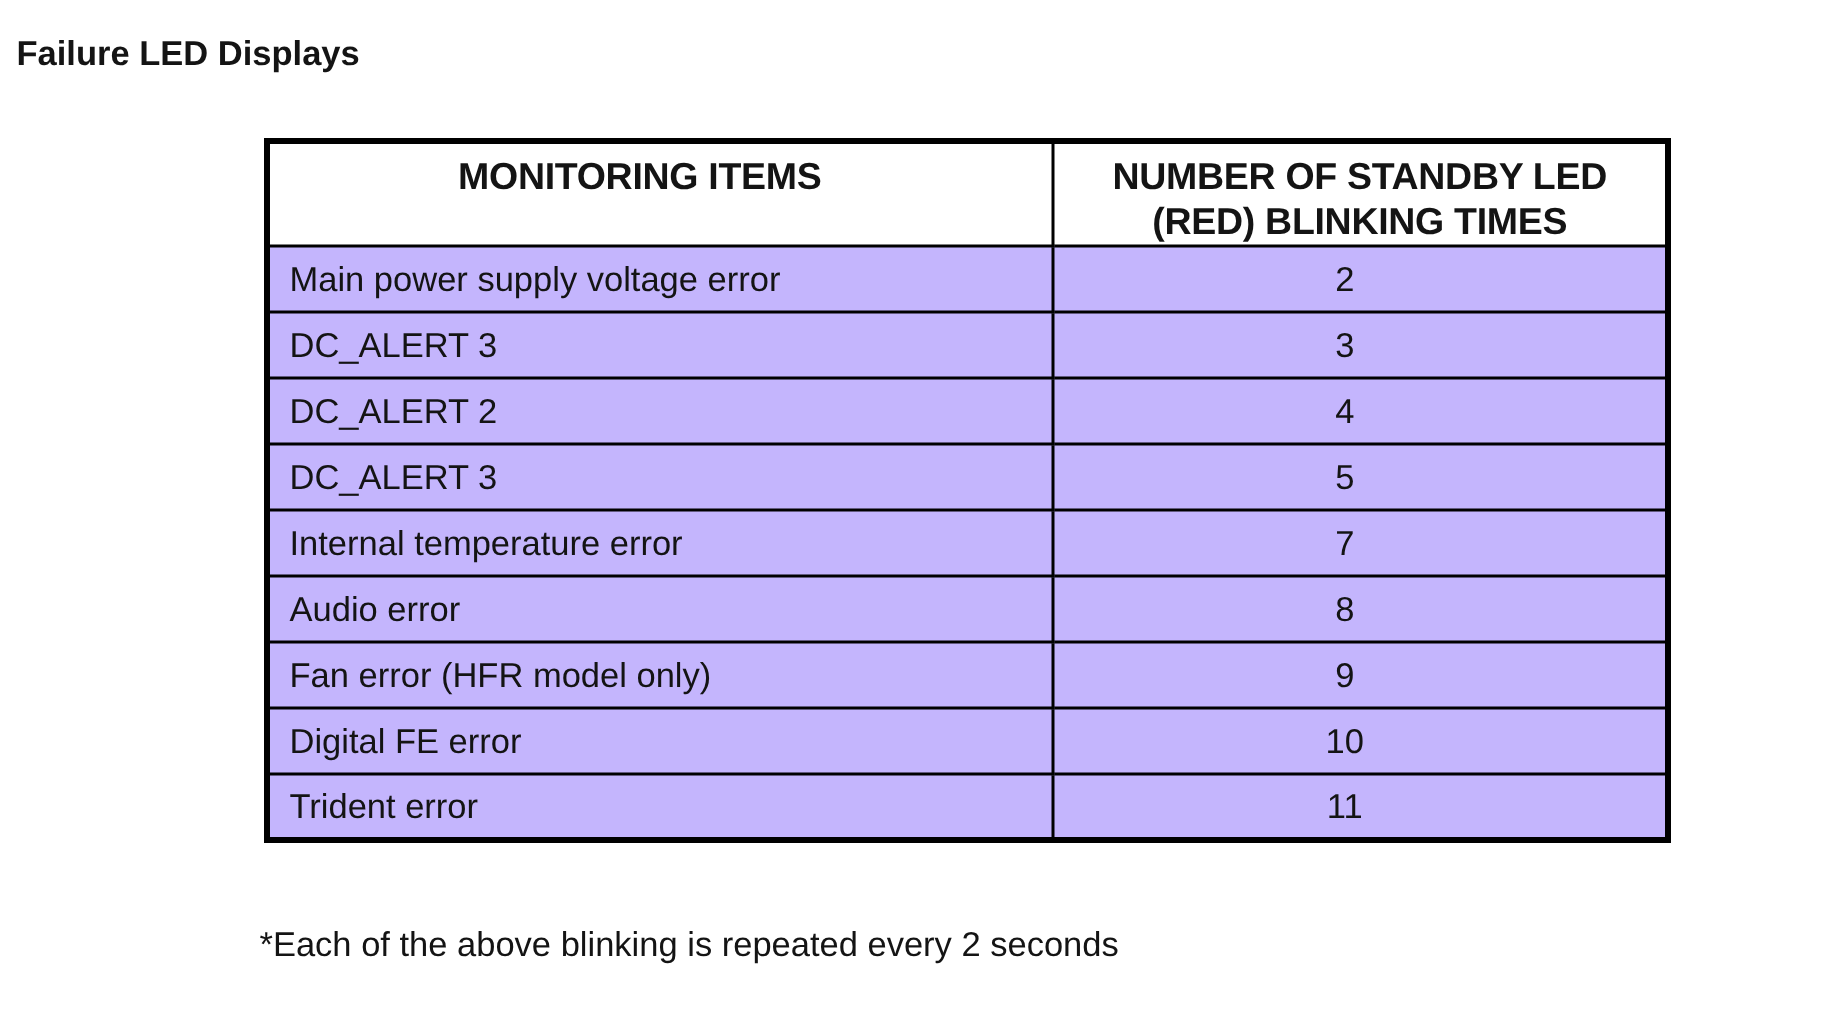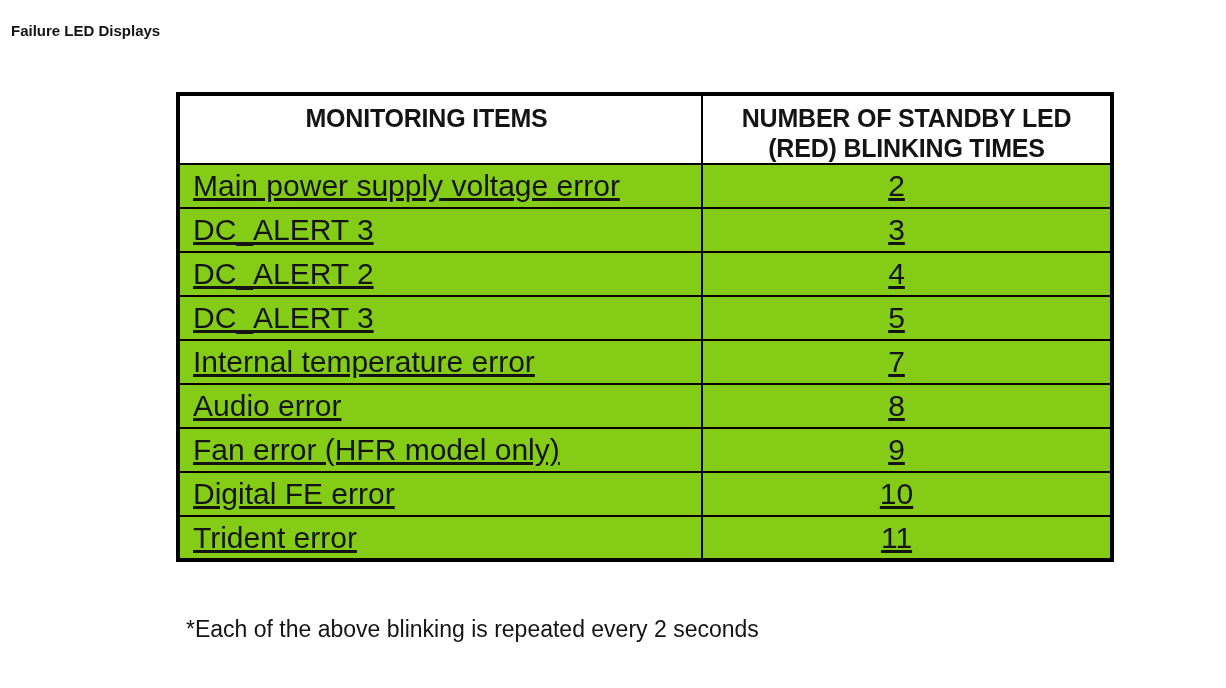--- a/index.html
+++ b/index.html
@@ -17,21 +17,21 @@
     position: relative;
     width: 1226px;
     height: 688px;
     background: #ffffff;
   }
 
   .title {
     position: absolute;
     left: 11px;
     top: 22px;
-    font-size: 15px;
+    font-size: 23px;
     font-weight: bold;
     color: #141414;
     white-space: nowrap;
   }
 
   table.led-table {
     position: absolute;
     left: 176px;
     top: 92px;
     width: 934px;
@@ -67,39 +67,38 @@
     padding-right: 28px;
   }
 
   th.blinks-header {
     white-space: pre-line;
   }
 
   td {
     height: 44px;
     vertical-align: middle;
-    font-size: 30px;
+    font-size: 23px;
     color: #141414;
-    background: #84cc16;
-    text-decoration: underline;
+    background: #c4b5fd;
   }
 
   td.item-cell {
     text-align: left;
     padding-left: 13px;
   }
 
   td.blink-cell {
     text-align: center;
     padding-right: 20px;
   }
 
   .footnote {
     position: absolute;
-    left: 186px;
+    left: 173px;
     top: 616px;
     font-size: 23px;
     color: #141414;
     white-space: nowrap;
   }
 </style>
 </head>
 <body>
 
 <div class="page">

